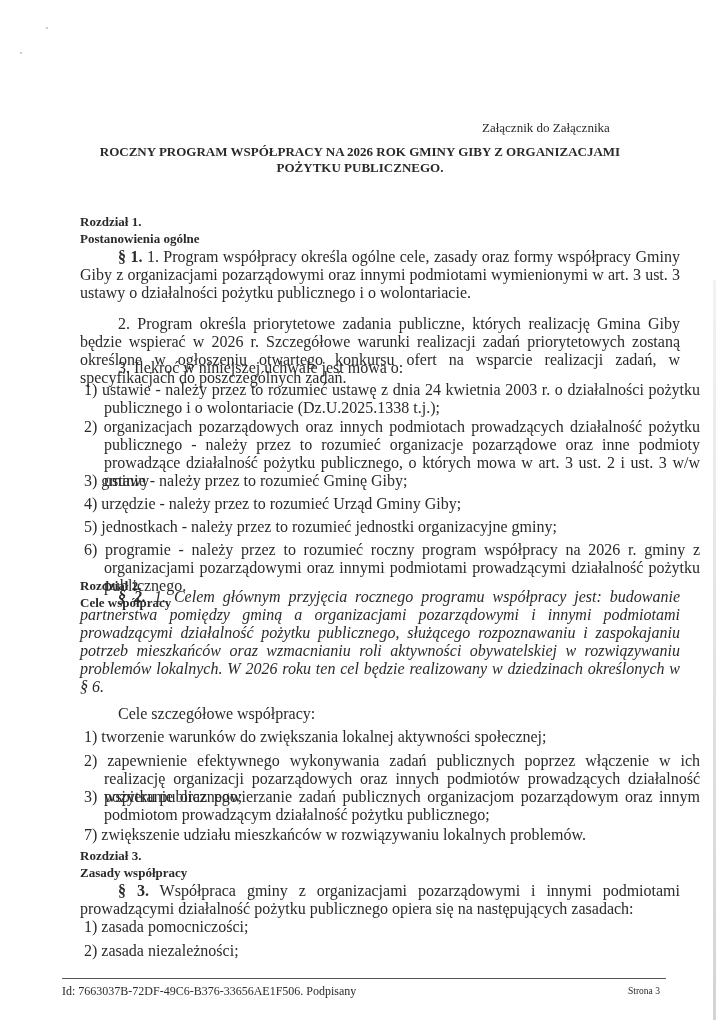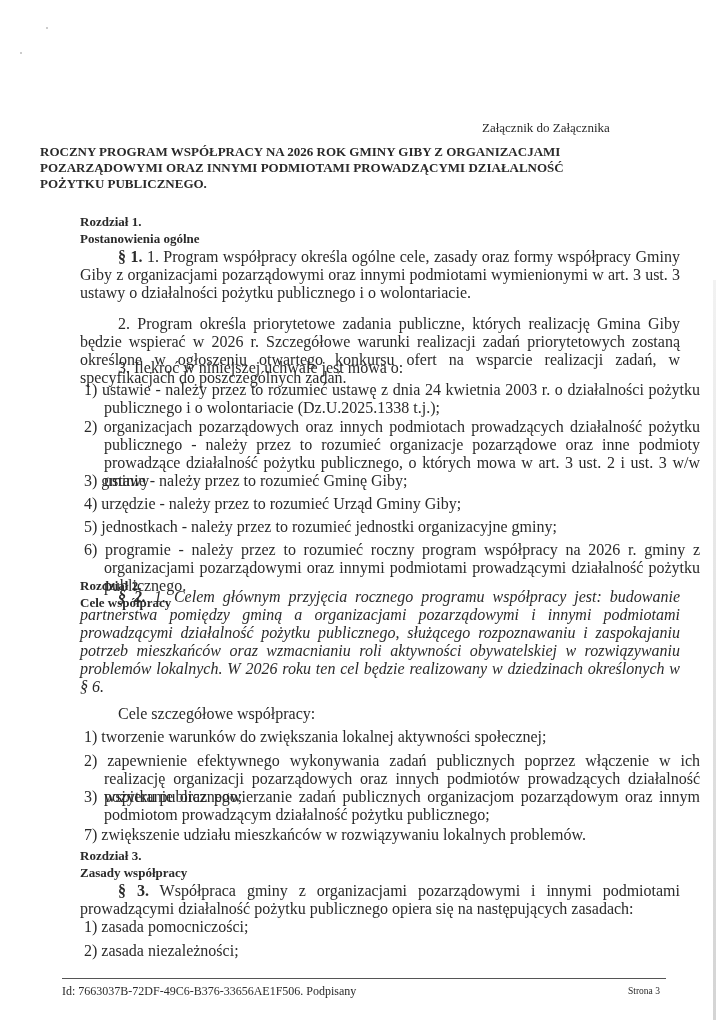--- a/index.html
+++ b/index.html
@@ -9,21 +9,21 @@
     }
     .right-edge {
       position: absolute; left: 713px; top: 280px; width: 3px; height: 740px;
       background: linear-gradient(to bottom, #f2f2f2, #d4d4d4);
     }
     .speck { position: absolute; width: 2px; height: 2px; background: #bbb; border-radius: 1px; }
     .annex {
       position: absolute; left: 482px; top: 120px; font-size: 13px; white-space: nowrap;
     }
     .main-title {
-      position: absolute; left: 80px; top: 144px; width: 640px; text-align: left;
+      position: absolute; left: 80px; top: 144px; width: 640px; text-align: center;
       font-weight: bold; font-size: 13px; line-height: 16px; color: #2a2a2a;
     }
     .chapter {
       position: absolute; left: 80px; width: 640px; 
       font-weight: bold; font-size: 13px; line-height: 16.5px;
     }
     .para { position: absolute; left: 80px; width: 600px; text-align: justify; text-align-last: left; }
     .indent { text-indent: 38px; }
     .li { position: absolute; left: 84px; width: 596px; padding-left: 20px; text-indent: -20px; text-align: justify; text-align-last: left; }
     .b { font-weight: bold; }
@@ -37,21 +37,20 @@
 <body>
 
 <div class="speck" style="left:46px;top:27px;"></div>
 <div class="speck" style="left:20px;top:52px;"></div>
 <div class="right-edge"></div>
 
 <div class="annex">Załącznik do Załącznika</div>
 
 <div class="main-title" style="left:40px;">
   <div>ROCZNY PROGRAM WSPÓŁPRACY NA 2026 ROK GMINY GIBY Z ORGANIZACJAMI</div>
-  <div>POZARZĄDOWYMI ORAZ INNYMI PODMIOTAMI PROWADZĄCYMI DZIAŁALNOŚĆ</div>
   <div>POŻYTKU PUBLICZNEGO.</div>
 </div>
 
 <div class="chapter" style="top:214px;left:80px;width:640px;">
   <div>Rozdział 1.</div>
   <div>Postanowienia ogólne</div>
 </div>
 <div class="para indent" style="top:248px;">
   <span class="b">§ 1.</span><span> 1. Program współpracy określa ogólne cele, zasady oraz formy współpracy Gminy Giby z organizacjami pozarządowymi oraz innymi podmiotami wymienionymi w art. 3 ust. 3 ustawy o działalności pożytku publicznego i o wolontariacie.</span>
 </div>

